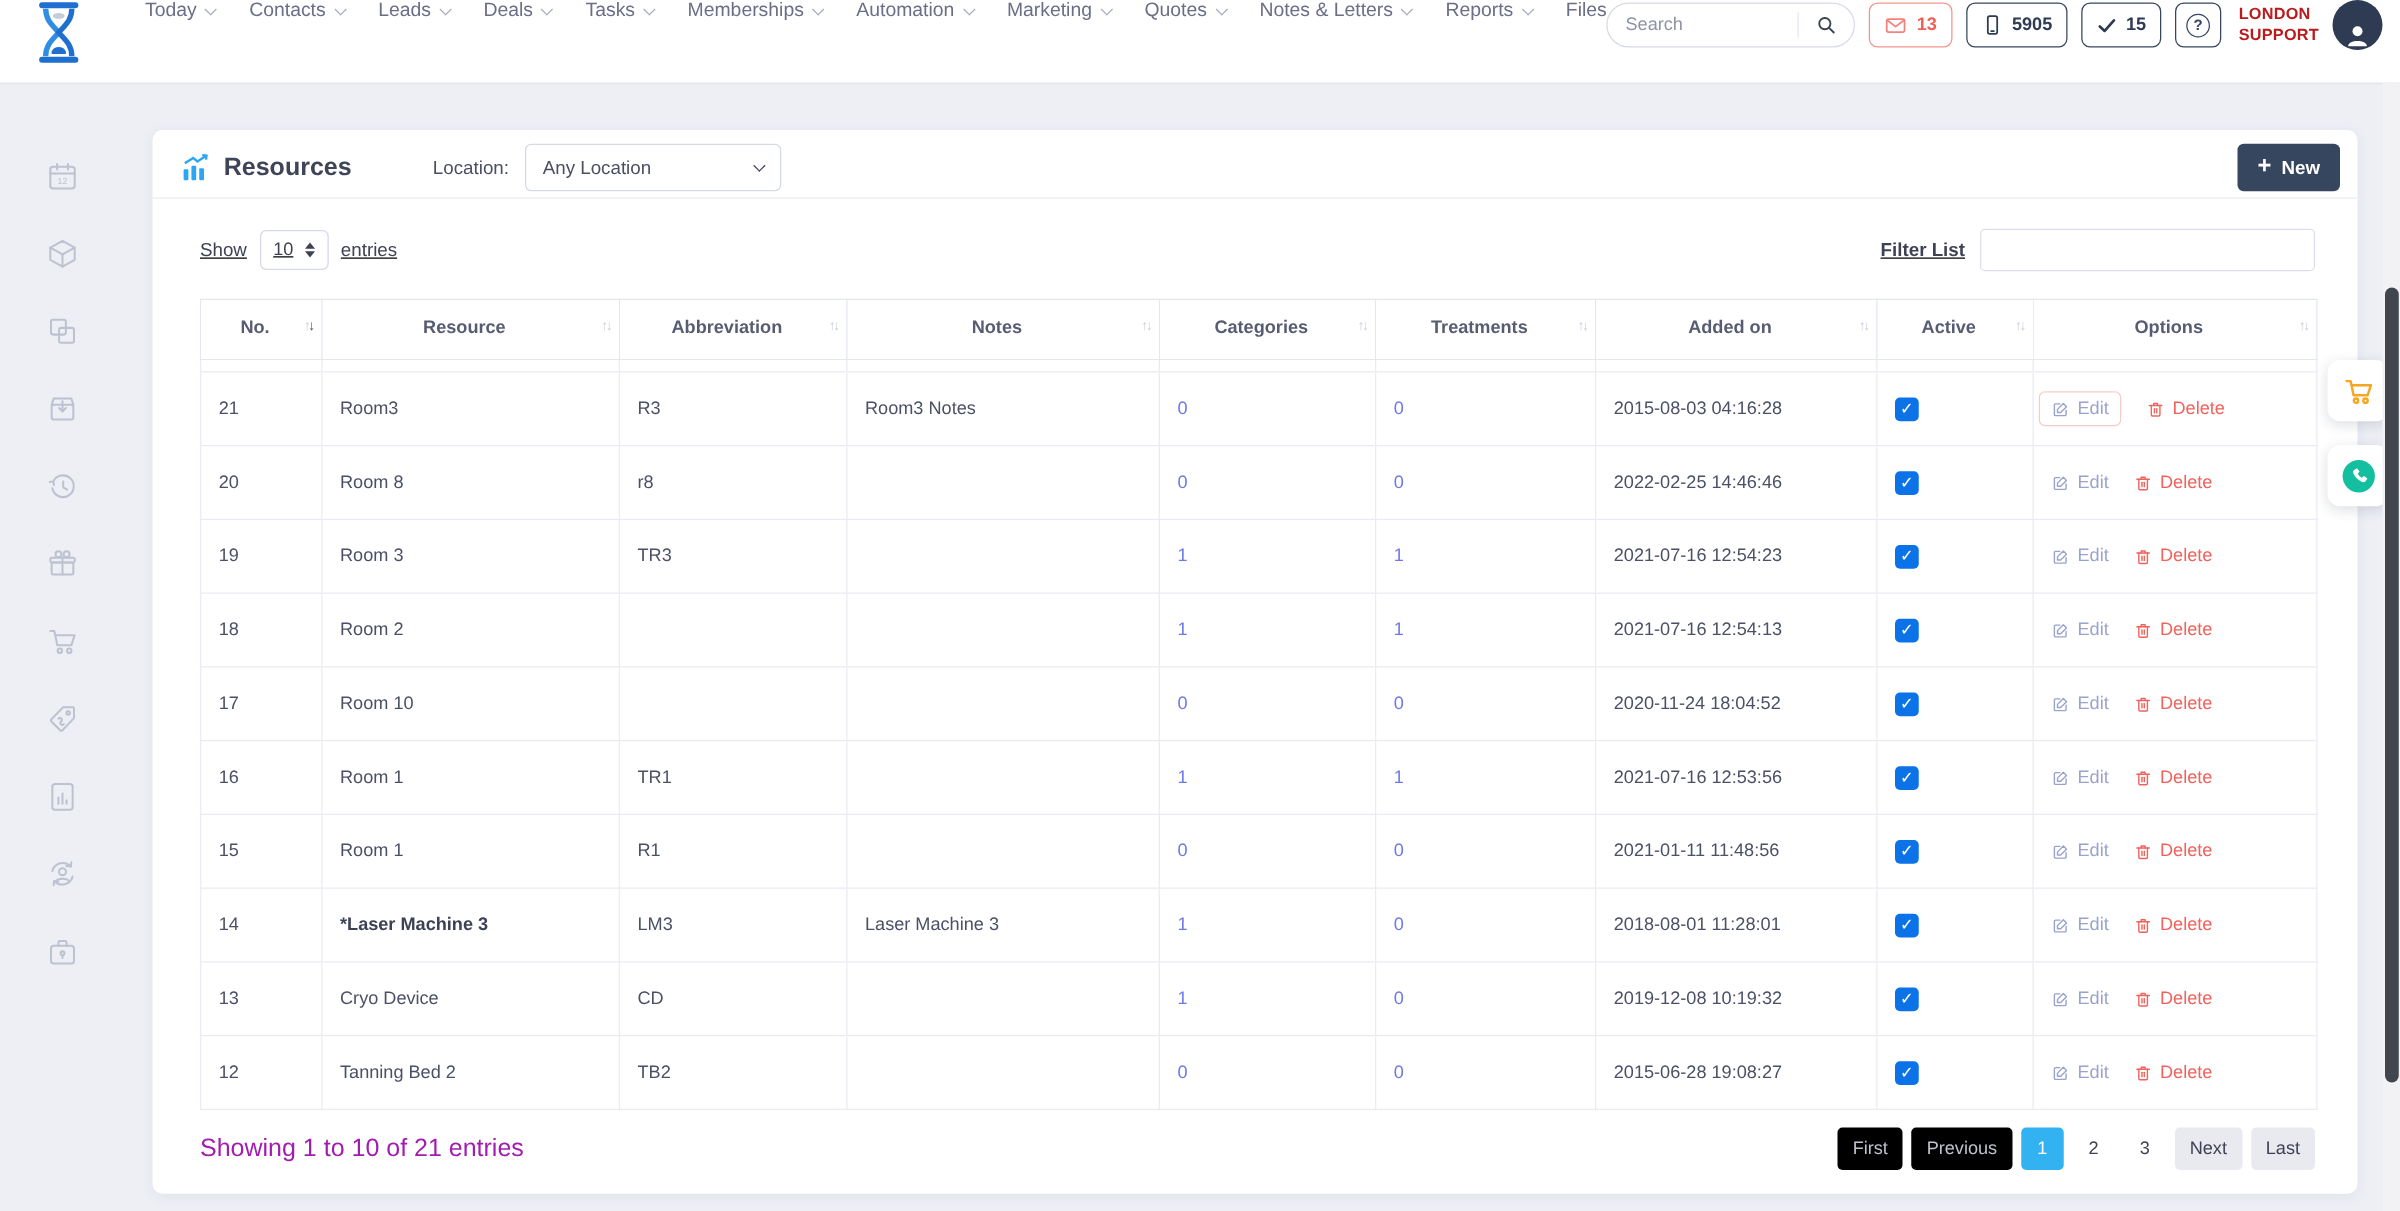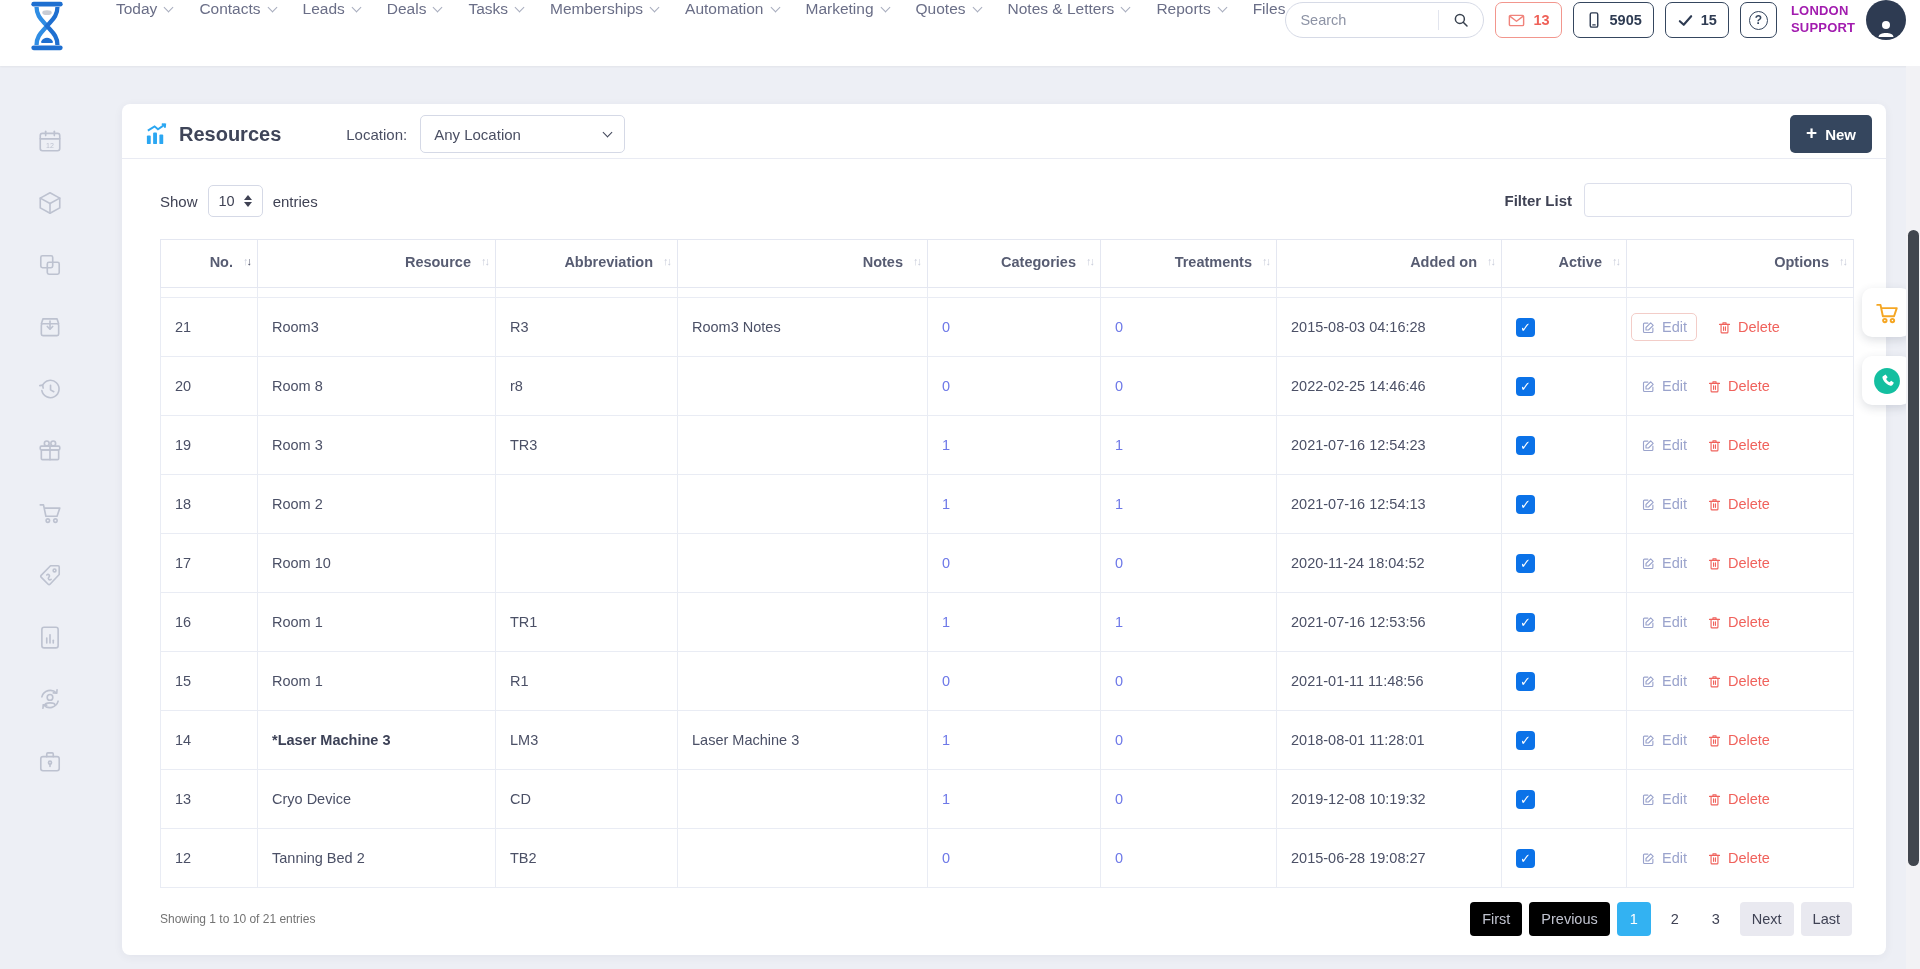--- a/index.html
+++ b/index.html
@@ -23,21 +23,21 @@
   .search-box input::placeholder{color:#8d93a5;}
   .search-sep{width:1px;height:20px;background:#e2e5ee;}
   .search-btn{width:44px;height:100%;background:none;border:none;display:flex;align-items:center;
     justify-content:center;cursor:pointer;}
   .badge{display:flex;align-items:center;gap:7px;height:36px;padding:0 11px;border:1px solid #35465e;
     border-radius:7px;font-size:14.5px;font-weight:700;color:#2e3b52;cursor:pointer;background:#fff;}
   .badge-mail{border-color:#f2968d;color:#ef6158;}
   .badge-help{padding:0 8px;}
   .help-circle{width:19px;height:19px;border:1.5px solid #35465e;border-radius:50%;display:flex;
     align-items:center;justify-content:center;font-size:12px;font-weight:700;color:#35465e;}
-  .user-name{font-size:13px;font-weight:700;color:#a21caf;line-height:1.3;letter-spacing:.2px;margin-left:3px;}
+  .user-name{font-size:13px;font-weight:700;color:#b91c1c;line-height:1.3;letter-spacing:.2px;margin-left:3px;}
   .avatar{width:40px;height:40px;border-radius:50%;background:#2e3b52;display:flex;align-items:flex-end;
     justify-content:center;overflow:hidden;cursor:pointer;}
 
   
   .sidebar{position:absolute;left:0;top:66px;width:100px;bottom:0;display:flex;flex-direction:column;
     align-items:center;padding-top:62px;gap:36px;}
   .side-ic{width:26px;height:26px;cursor:pointer;}
 
   
   .card{position:absolute;left:122px;top:104px;width:1764px;height:851px;background:#fff;
@@ -48,54 +48,54 @@
   .title{font-size:20px;color:#3f4559;font-weight:600;margin-right:28px;}
   .loc-label{font-size:15px;color:#4a4f63;margin-right:13px;margin-left:37px;}
   .loc-select{width:205px;height:38px;border:1px solid #d5d9e6;border-radius:5px;display:flex;
     align-items:center;padding:0 13px;font-size:15px;color:#4a4f63;cursor:pointer;background:#fff;}
   .loc-select .chev{margin-left:auto;border-color:#3f4559;}
   .new-btn{margin-left:auto;height:38px;padding:0 16px;background:#35465e;color:#fff;border:none;
     border-radius:5px;font-size:15px;font-weight:600;display:flex;align-items:center;gap:8px;
     cursor:pointer;font-family:inherit;}
   .plus{font-size:19px;font-weight:700;margin-top:-2px;}
   .card-body{padding:24px 34px 0 38px;}
-  .controls{display:flex;align-items:flex-end;justify-content:space-between;margin-bottom:22px;}
+  .controls{display:flex;align-items:center;justify-content:space-between;margin-bottom:22px;text-decoration:underline;}
   .show-group{display:flex;align-items:center;gap:10px;font-size:15px;color:#3f4254;}
   .show-select{display:flex;align-items:center;gap:9px;border:1px solid #d5d9e6;border-radius:5px;
     height:32px;padding:0 10px;font-size:14.5px;color:#3f4254;cursor:pointer;}
   .updown{display:flex;flex-direction:column;gap:2px;}
   .tri-up{width:0;height:0;border-left:4px solid transparent;border-right:4px solid transparent;
     border-bottom:5px solid #3f4254;}
   .tri-dn{width:0;height:0;border-left:4px solid transparent;border-right:4px solid transparent;
     border-top:5px solid #3f4254;}
   .filter-group{display:flex;align-items:center;gap:12px;font-size:15px;font-weight:700;color:#3f4254;}
   .filter-input{width:268px;height:34px;border:1px solid #dcdfeb;border-radius:4px;outline:none;
     padding:0 10px;font-size:14px;font-family:inherit;}
 
   
   table{width:100%;border-collapse:collapse;table-layout:fixed;}
   th{height:48px;border:1px solid #e4e7f1;font-size:14.5px;font-weight:600;color:#575c72;
-    text-align:right;padding:0 24px 4px 14px;position:relative;background:#fff;}
+    text-align:center;padding:0 24px 4px 14px;position:relative;background:#fff;}
   .sort{position:absolute;right:7px;top:15px;font-size:11px;color:#c9cdda;letter-spacing:-2px;}
   .sort b{color:#4b5066;font-weight:400;}
   td{height:59px;border:1px solid #e9ecf4;font-size:14.5px;color:#4b5066;padding:0 10px 0 14px;
     background:#fff;overflow:hidden;}
   tr.spacer td{height:10px;padding:0;}
   .cnt{color:#6d78e8;cursor:pointer;text-decoration:none;}
   .bold{font-weight:700;color:#3c4156;}
   .cbx{width:19px;height:19px;background:#0b72e8;border-radius:4px;color:#fff;font-size:13px;
     font-weight:700;display:flex;align-items:center;justify-content:center;cursor:pointer;}
   .opts{display:flex;align-items:center;gap:20px;}
   .opt{display:flex;align-items:center;gap:6px;cursor:pointer;font-size:14.5px;white-space:nowrap;}
   .opt-edit{color:#9aa3cc;}
   .opt-edit.focused{border:1px solid #f3cdc8;border-radius:5px;padding:5px 9px;margin-left:-10px;}
   .opt-del{color:#f0625c;}
 
   .table-footer{display:flex;align-items:center;justify-content:space-between;margin-top:14px;}
-  .summary{font-size:12px;color:#737373;text-align:center;}
+  .summary{font-size:20px;color:#a21caf;text-align:center;}
   .pagination{display:flex;gap:7px;align-items:center;}
   .pg{height:34px;min-width:34px;padding:0 12px;border-radius:4px;display:flex;align-items:center;
     justify-content:center;font-size:14.5px;cursor:pointer;}
   .pg.disabled{background:#000000;color:#c0c3cf;}
   .pg.active{background:#33b2f2;color:#fff;}
   .pg.page{background:transparent;color:#3f4254;padding:0 9px;}
   .pg.nav{background:#e9e9f0;color:#3f4254;}
 
   
   .float-card{position:absolute;width:49px;height:49px;right:9px;background:#fff;border-radius:10px;

